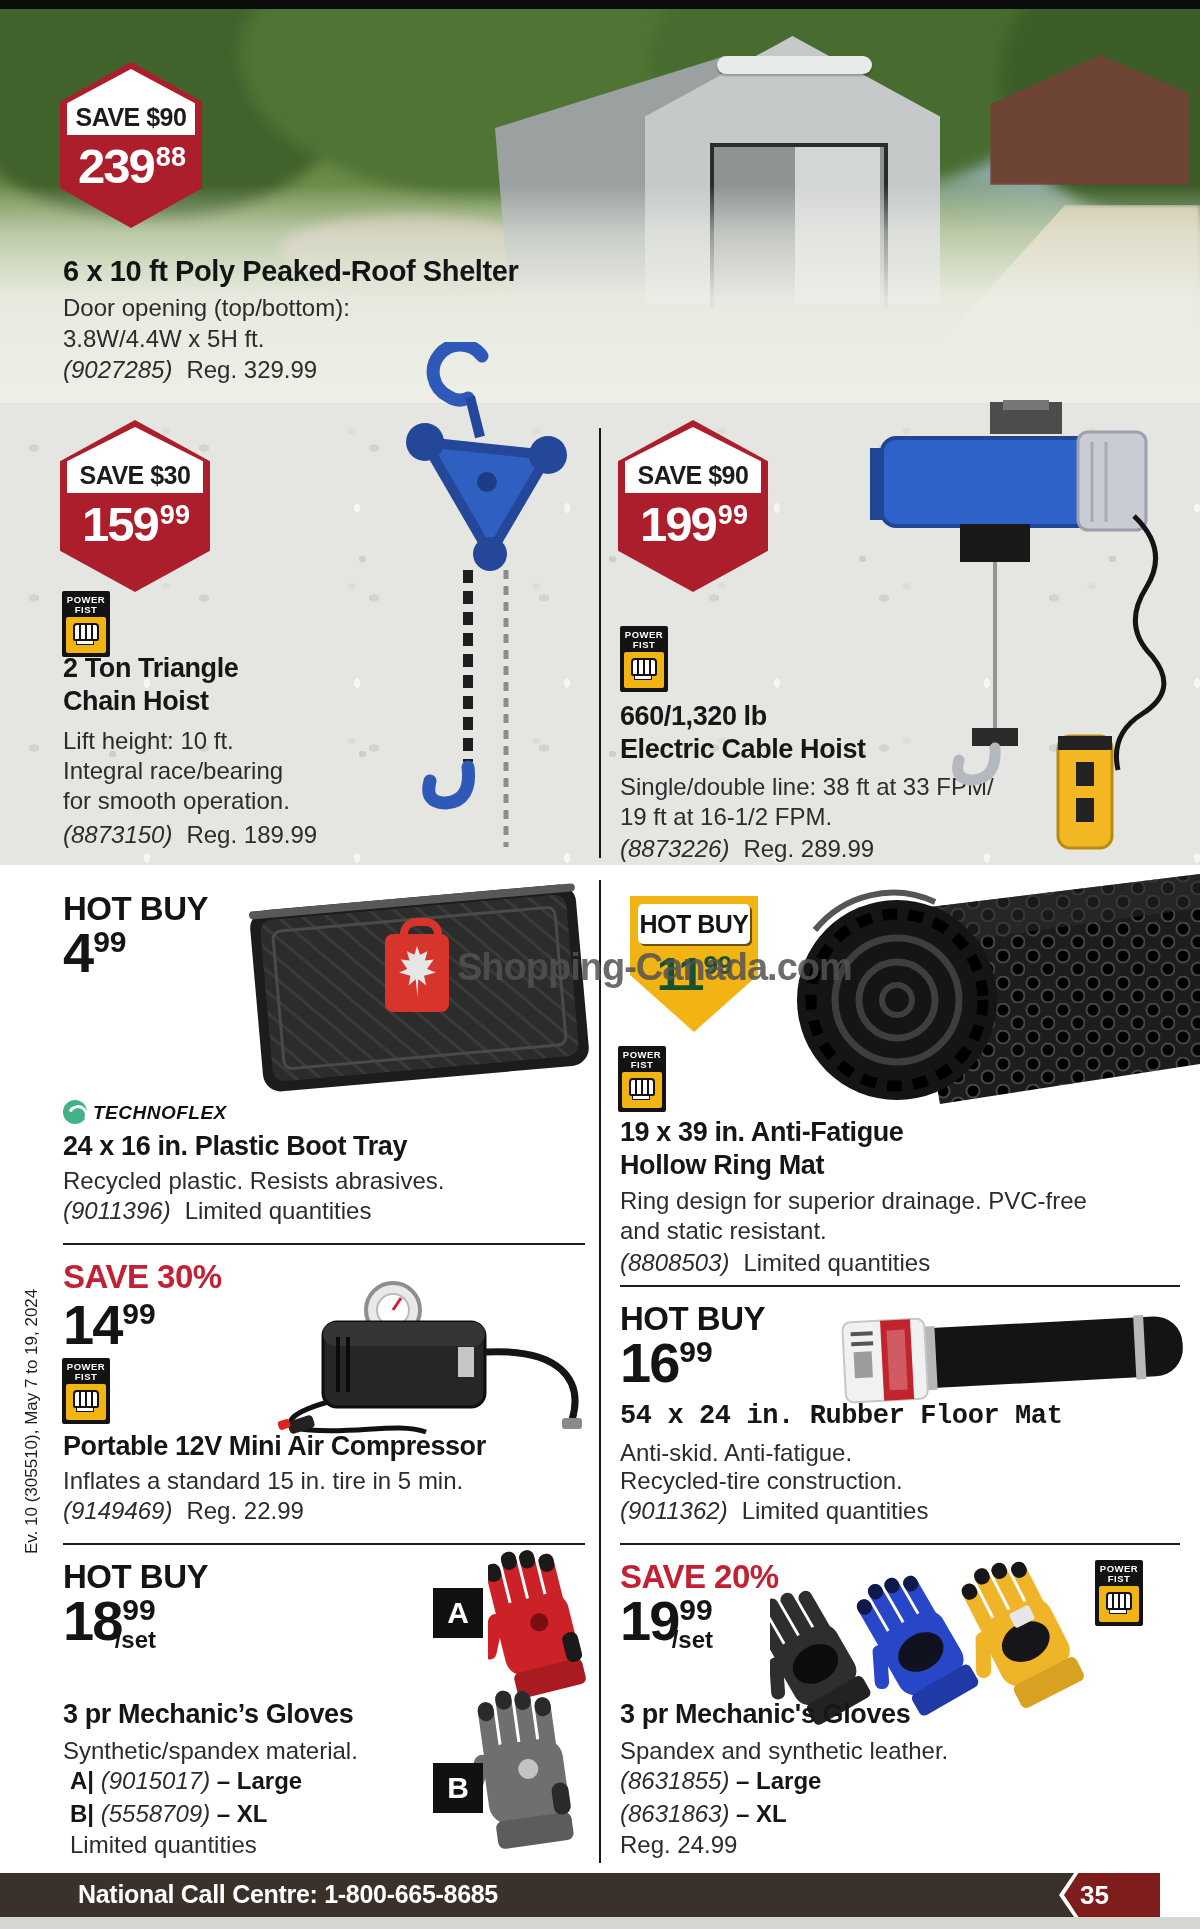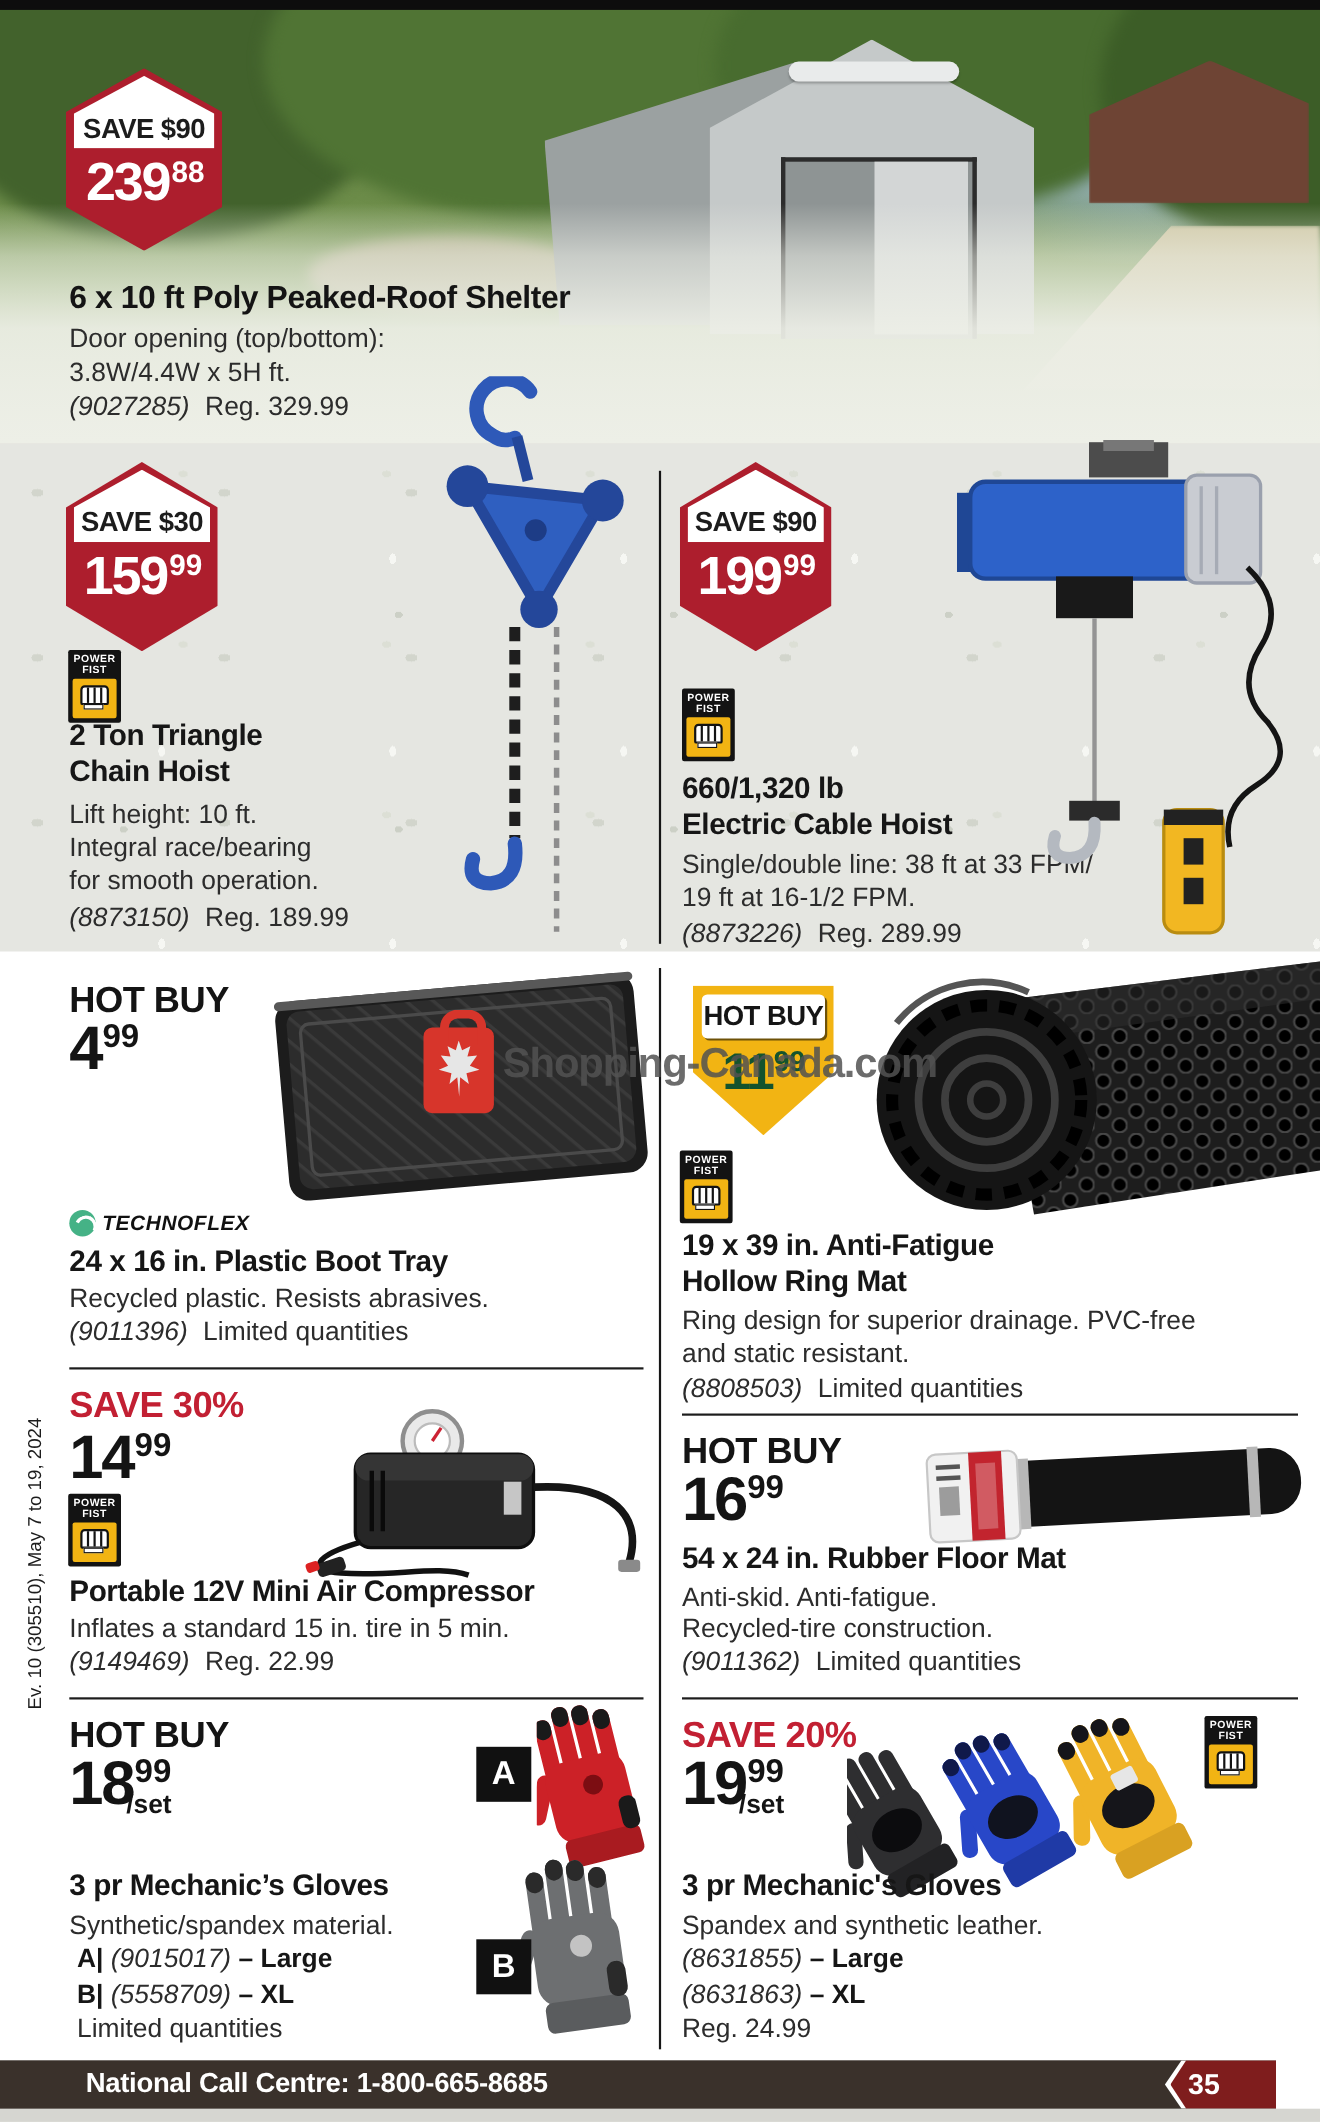--- a/index.html
+++ b/index.html
@@ -24,21 +24,21 @@
     clip-path:polygon(50% 0,100% 30%,100% 100%,0 100%,0 30%);}
   #shelter .door{position:absolute;left:215px;top:135px;width:170px;height:161px;background:#8e9494;
     border-left:4px solid #2c2c2c;border-right:4px solid #2c2c2c;border-top:4px solid #2c2c2c;}
   #shelter .flap{position:absolute;left:300px;top:139px;width:85px;height:157px;background:#d3d6d6;}
   #shelter .roll{position:absolute;left:222px;top:48px;width:155px;height:18px;background:#e9ebeb;border-radius:9px;
     box-shadow:0 2px 2px rgba(0,0,0,.25);}
   #overlay1{left:0;top:185px;width:1200px;height:218px;
     background:linear-gradient(180deg,rgba(238,240,232,0) 0%,rgba(238,240,232,.55) 22%,rgba(237,239,231,.93) 52%,#edefe7 100%);}
   #topstrip{left:0;top:0;width:1200px;height:9px;background:#0d0d0d;z-index:9;}
   
-  .badge{position:absolute;width:138px;height:172px;background:#ad1e2d;
+  .badge{position:absolute;width:150px;height:172px;background:#ad1e2d;
     clip-path:polygon(50% 0,100% 24%,100% 76%,50% 100%,0 76%,0 24%);z-index:6;}
   .badge .band{position:absolute;left:7px;right:7px;top:7px;height:66px;background:#fff;
     clip-path:polygon(50% 0,100% 52%,100% 100%,0 100%,0 52%);display:flex;align-items:flex-end;justify-content:center;}
   .badge .band span{font-weight:bold;font-size:25px;color:#1c1c1c;letter-spacing:-.5px;padding-bottom:3px;}
   .badge .bprice{position:absolute;left:0;right:0;top:76px;text-align:center;color:#fff;font-weight:bold;}
   .badge .bi{font-size:49px;letter-spacing:-2px;}
   .badge .bc{font-size:27px;position:relative;top:-17px;left:2px;}
   .badge.small{width:142px;height:166px;}
   
   #hb-badge{left:630px;top:896px;width:128px;height:136px;background:#f2b413;
@@ -371,21 +371,21 @@
       <rect x="305" y="14" width="10" height="64" fill="#b7b7b7"></rect>
       <rect x="14" y="6" width="82" height="80" rx="8" fill="#f1f1f1" stroke="#c7c7c7" stroke-width="2"></rect>
       <rect x="52" y="6" width="30" height="80" fill="#c2242e"></rect>
       <rect x="22" y="16" width="22" height="4" fill="#555"></rect>
       <rect x="22" y="26" width="22" height="4" fill="#555"></rect>
       <rect x="24" y="36" width="18" height="26" fill="#9c9c9c"></rect>
       <rect x="58" y="16" width="18" height="60" fill="#fff" opacity=".25"></rect>
     </svg>
   </div>
 
-  <div class="abs h2" style="left:620px;top:1400px;">54 x 24 in. Rubber Floor Mat</div>
+  <div class="abs h2" style="left:620px;top:1400px;font-family:Liberation Mono, monospace;">54 x 24 in. Rubber Floor Mat</div>
   <div class="abs body" style="left:620px;top:1438px;">Anti-skid. Anti-fatigue.</div>
   <div class="abs body" style="left:620px;top:1466px;">Recycled-tire construction.</div>
   <div class="abs body" style="left:620px;top:1496px;">
     <span class="pno">(9011362)</span><span class="reg">Limited quantities</span>
   </div>
 
   <div class="hr abs" style="left:620px;top:1543px;width:560px;"></div>
 
   <div class="abs hotbuy" style="left:63px;top:1558px;">HOT BUY</div>
   <div class="abs bigprice" style="left:63px;top:1588px;">

